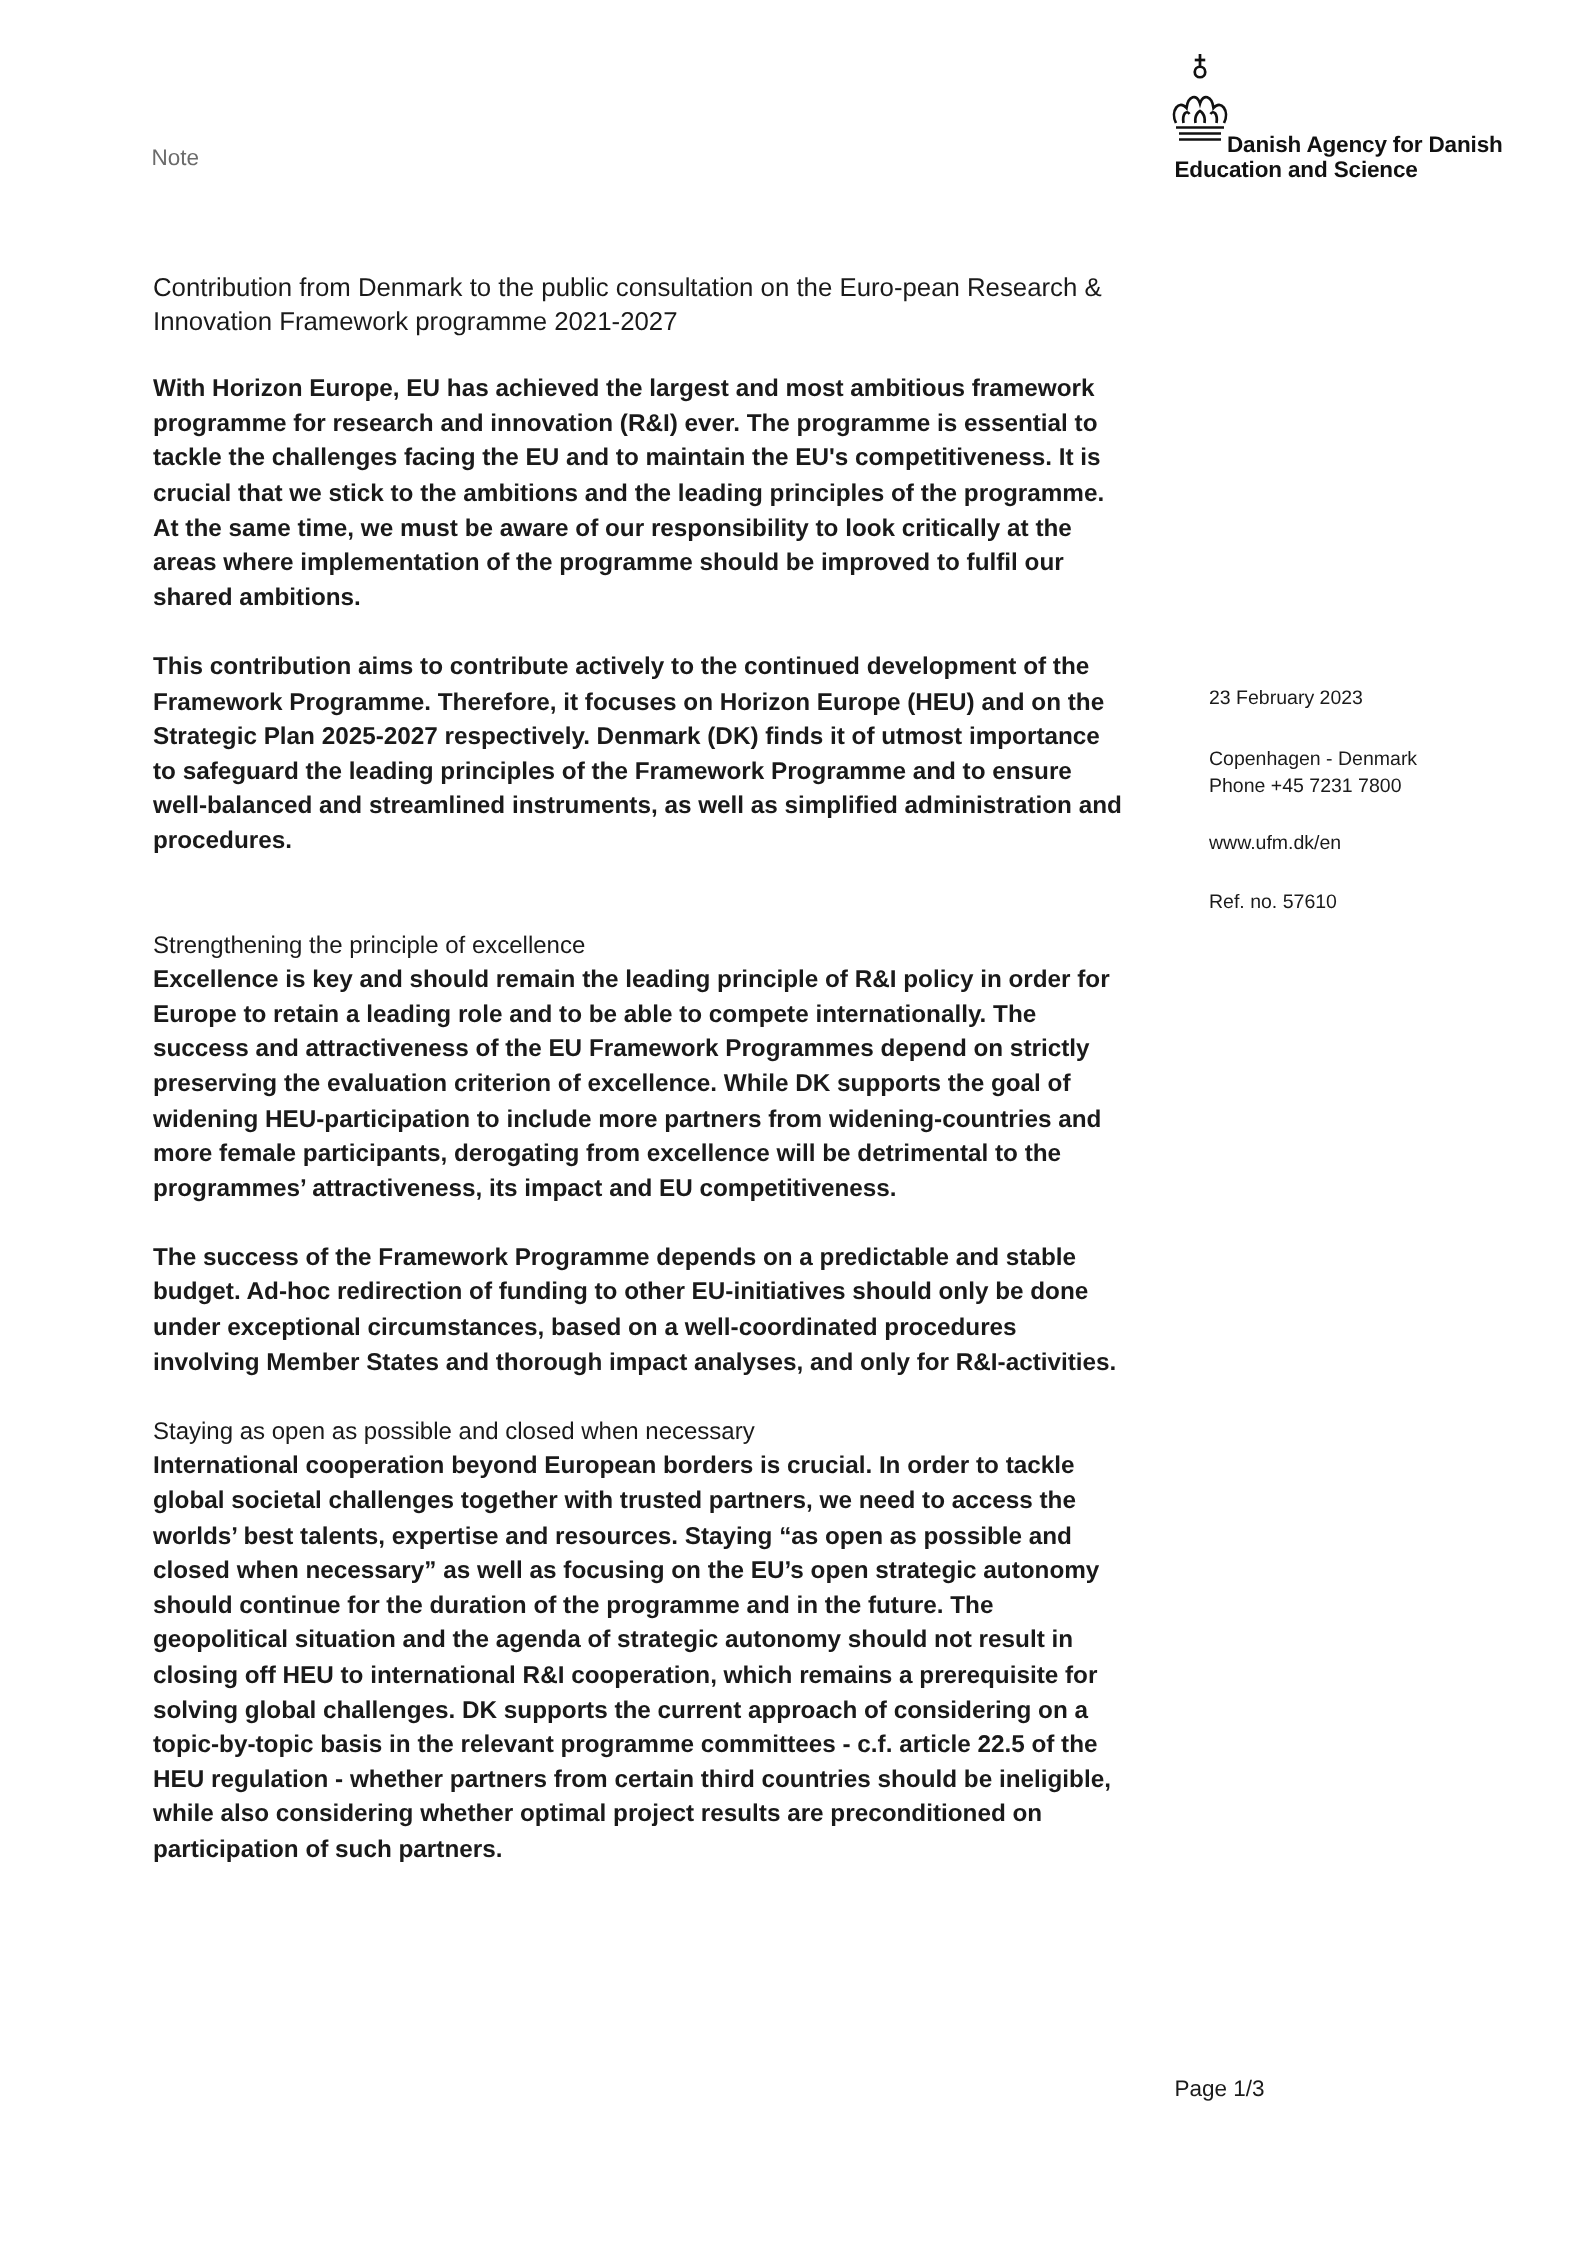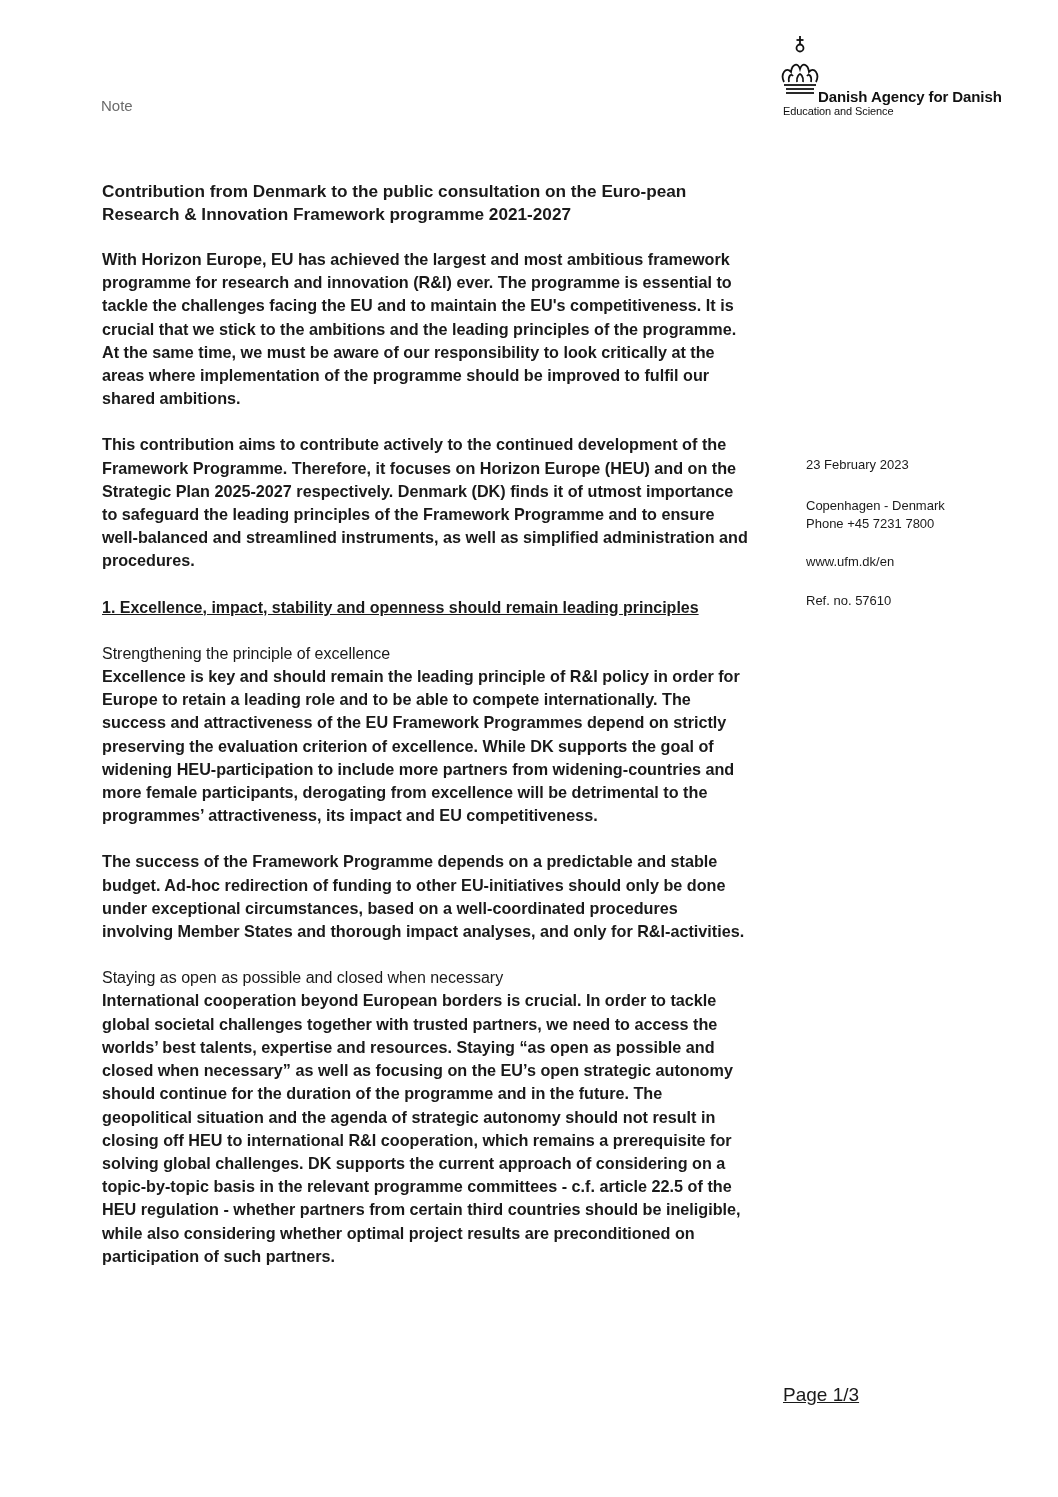--- a/index.html
+++ b/index.html
@@ -2,29 +2,29 @@
 <html><head>
 <meta charset="utf-8">
 <style>
   html, body { margin: 0; padding: 0; background: #ffffff; }
   body { width: 1058px; height: 1497px; position: relative; overflow: hidden;
          font-family: "Liberation Sans", sans-serif; color: #1a1a1a; }
   .note { position: absolute; left: 101px; top: 97px; font-size: 15px; font-weight: normal; color: #6b6b6b; }
   .logo { position: absolute; left: 780px; top: 36px; width: 260px; height: 90px; }
   .logo .crown { position: absolute; left: 0; top: 0; }
   .logo .l1 { position: absolute; left: 38px; top: 52px; font-size: 15px; font-weight: bold; color: #111; white-space: nowrap; letter-spacing: -0.1px; }
-  .logo .l2 { position: absolute; left: 3px; top: 69px; font-size: 11px; font-weight: normal; color: #111; white-space: nowrap; letter-spacing: -0.1px; }
+  .logo .l2 { position: absolute; left: 3px; top: 69px; font-size: 15px; font-weight: bold; color: #111; white-space: nowrap; letter-spacing: -0.1px; }
   .main { position: absolute; left: 102px; top: 180px; width: 650px; }
-  .title { font-size: 17.2px; font-weight: bold; line-height: 23px; margin: 0 0 22px 0; }
+  .title { font-size: 17.2px; font-weight: normal; line-height: 23px; margin: 0 0 22px 0; }
   .p { font-size: 16.2px; line-height: 23.2px; margin: 0; font-weight: bold; }
   .gap { height: 23px; }
   .sec { font-size: 16px; font-weight: bold; text-decoration: underline; line-height: 23.2px; margin: 0; }
   .sub { font-size: 16px; font-weight: normal; line-height: 23.2px; margin: 0; }
   .side { position: absolute; left: 784px; font-size: 13px; color: #1a1a1a; line-height: 18px; margin-left: 22px; }
-  .page-num { position: absolute; left: 783px; top: 1384px; font-size: 19px; text-decoration: underline; }
+  .page-num { position: absolute; left: 783px; top: 1384px; font-size: 15px; }
 </style>
 </head>
 <body>
 
 <div class="note">Note</div>
 
 <div class="logo">
   <svg class="crown" width="40" height="66" viewBox="0 0 40 66">
     <g fill="none" stroke="#111" stroke-width="1.8">
       <line x1="20" y1="0" x2="20" y2="8"></line>
@@ -42,21 +42,20 @@
   <div class="l1">Danish Agency for Danish</div>
   <div class="l2">Education and Science</div>
 </div>
 
 <div class="main">
   <h1 class="title">Contribution from Denmark to the public consultation on the Euro-pean Research &amp; Innovation Framework programme 2021-2027</h1>
   <p class="p">With Horizon Europe, EU has achieved the largest and most ambitious framework programme for research and innovation (R&amp;I) ever. The programme is essential to tackle the challenges facing the EU and to maintain the EU's competitiveness. It is crucial that we stick to the ambitions and the leading principles of the programme. At the same time, we must be aware of our responsibility to look critically at the areas where implementation of the programme should be improved to fulfil our shared ambitions.</p>
   <div class="gap"></div>
   <p class="p">This contribution aims to contribute actively to the continued development of the Framework Programme. Therefore, it focuses on Horizon Europe (HEU) and on the Strategic Plan 2025-2027 respectively. Denmark (DK) finds it of utmost importance to safeguard the leading principles of the Framework Programme and to ensure well-balanced and streamlined instruments, as well as simplified administration and procedures.</p>
   <div class="gap"></div>
-  <p class="sec">1. Excellence, impact, stability and openness should remain leading principles</p>
   <div class="gap"></div>
   <p class="sub">Strengthening the principle of excellence</p>
   <p class="p">Excellence is key and should remain the leading principle of R&amp;I policy in order for Europe to retain a leading role and to be able to compete internationally. The success and attractiveness of the EU Framework Programmes depend on strictly preserving the evaluation criterion of excellence. While DK supports the goal of widening HEU-participation to include more partners from widening-countries and more female participants, derogating from excellence will be detrimental to the programmes’ attractiveness, its impact and EU competitiveness.</p>
   <div class="gap"></div>
   <p class="p">The success of the Framework Programme depends on a predictable and stable budget. Ad-hoc redirection of funding to other EU-initiatives should only be done under exceptional circumstances, based on a well-coordinated procedures involving Member States and thorough impact analyses, and only for R&amp;I-activities.</p>
   <div class="gap"></div>
   <p class="sub">Staying as open as possible and closed when necessary</p>
   <p class="p">International cooperation beyond European borders is crucial. In order to tackle global societal challenges together with trusted partners, we need to access the worlds’ best talents, expertise and resources. Staying “as open as possible and closed when necessary” as well as focusing on the EU’s open strategic autonomy should continue for the duration of the programme and in the future. The geopolitical situation and the agenda of strategic autonomy should not result in closing off HEU to international R&amp;I cooperation, which remains a prerequisite for solving global challenges. DK supports the current approach of considering on a topic-by-topic basis in the relevant programme committees - c.f. article 22.5 of the HEU regulation - whether partners from certain third countries should be ineligible, while also considering whether optimal project results are preconditioned on participation of such partners.</p>
 </div>
 

